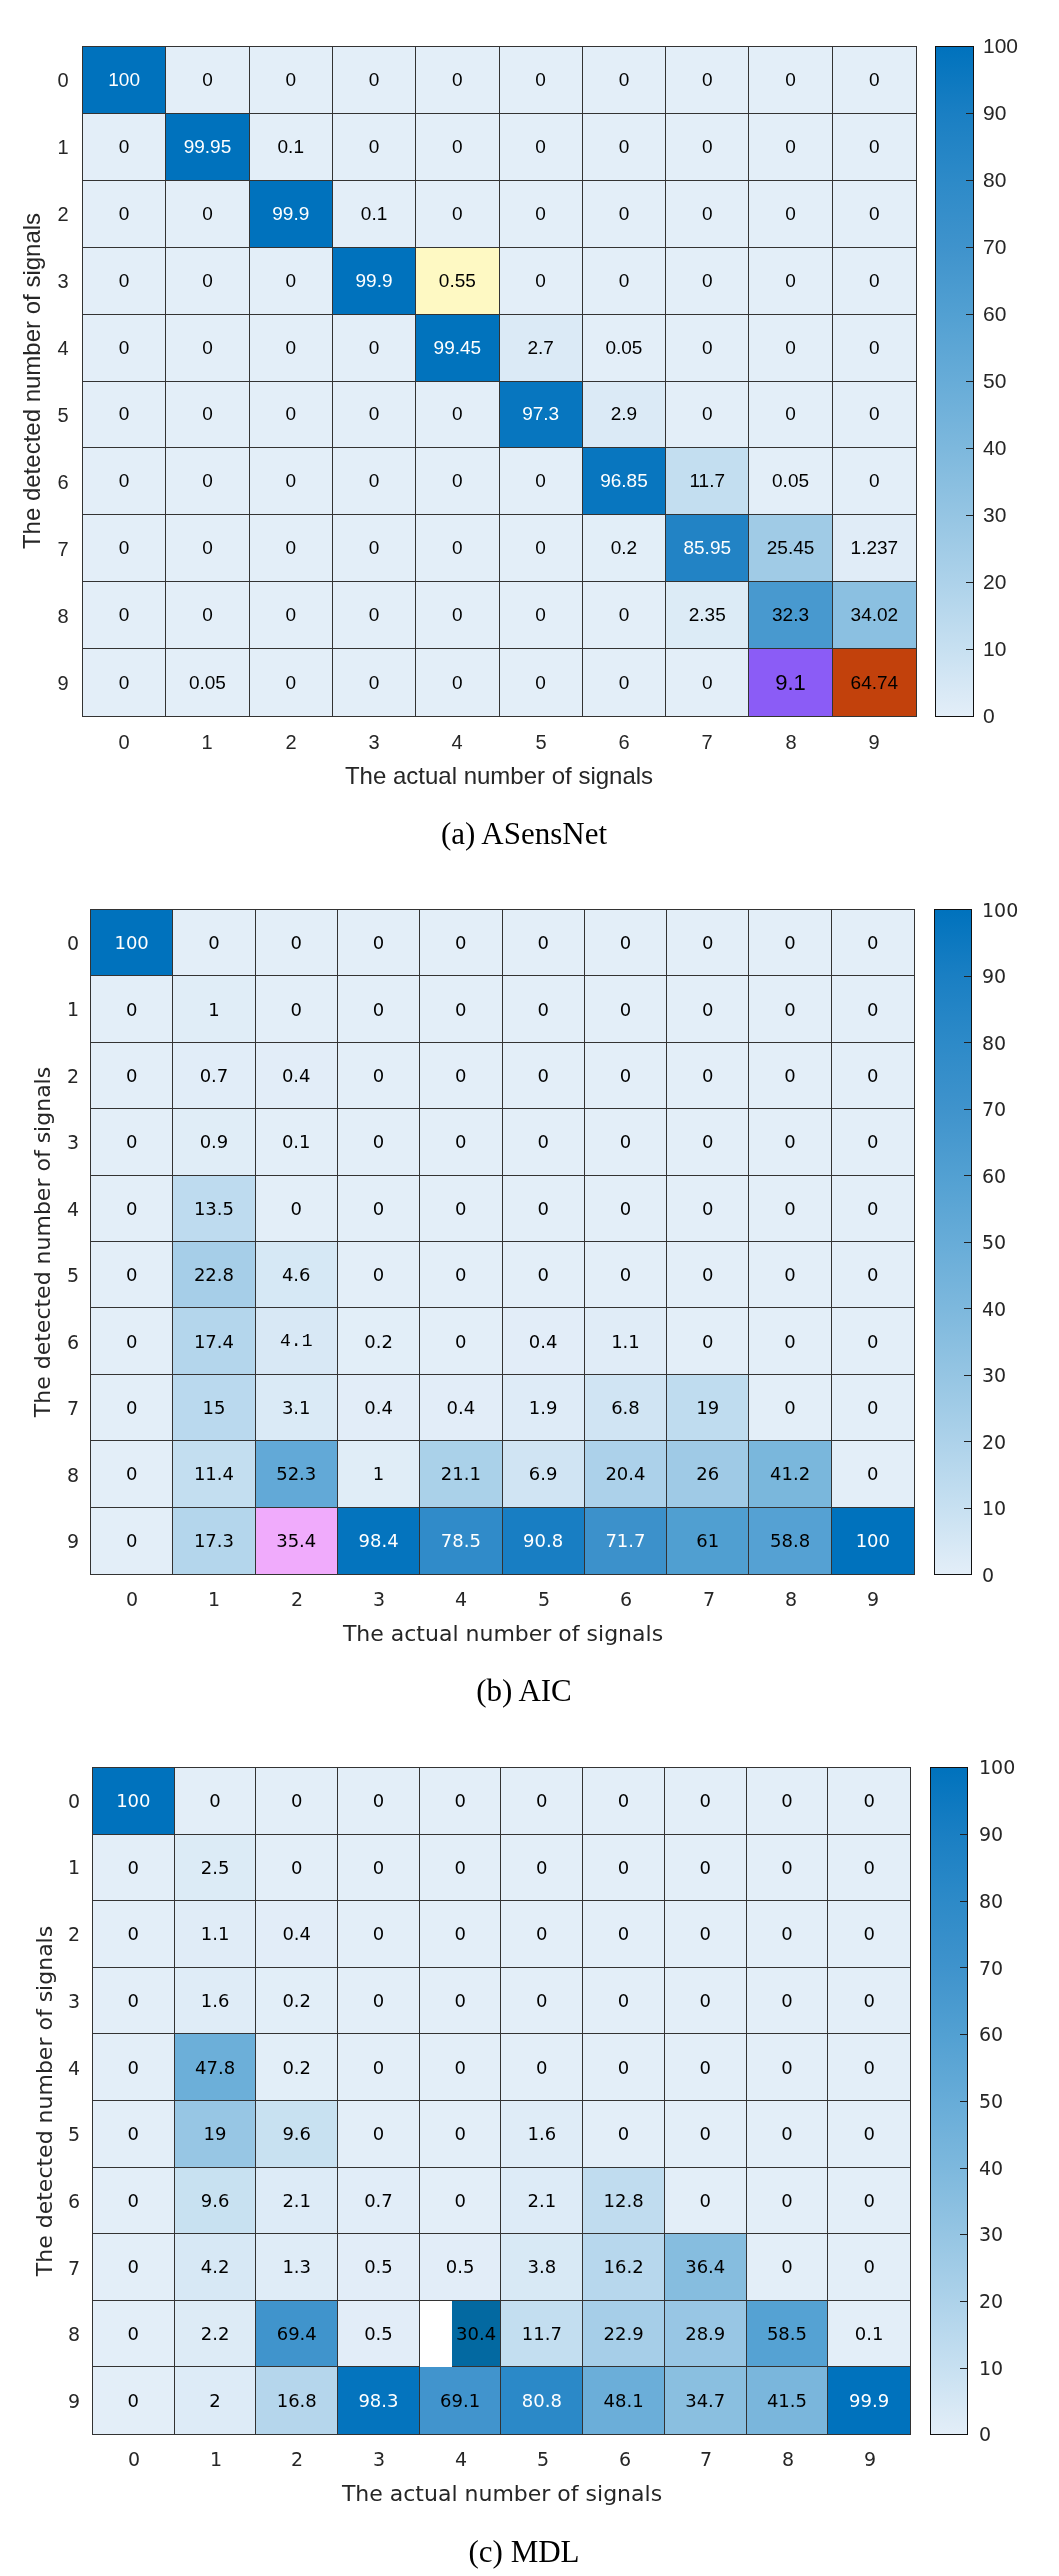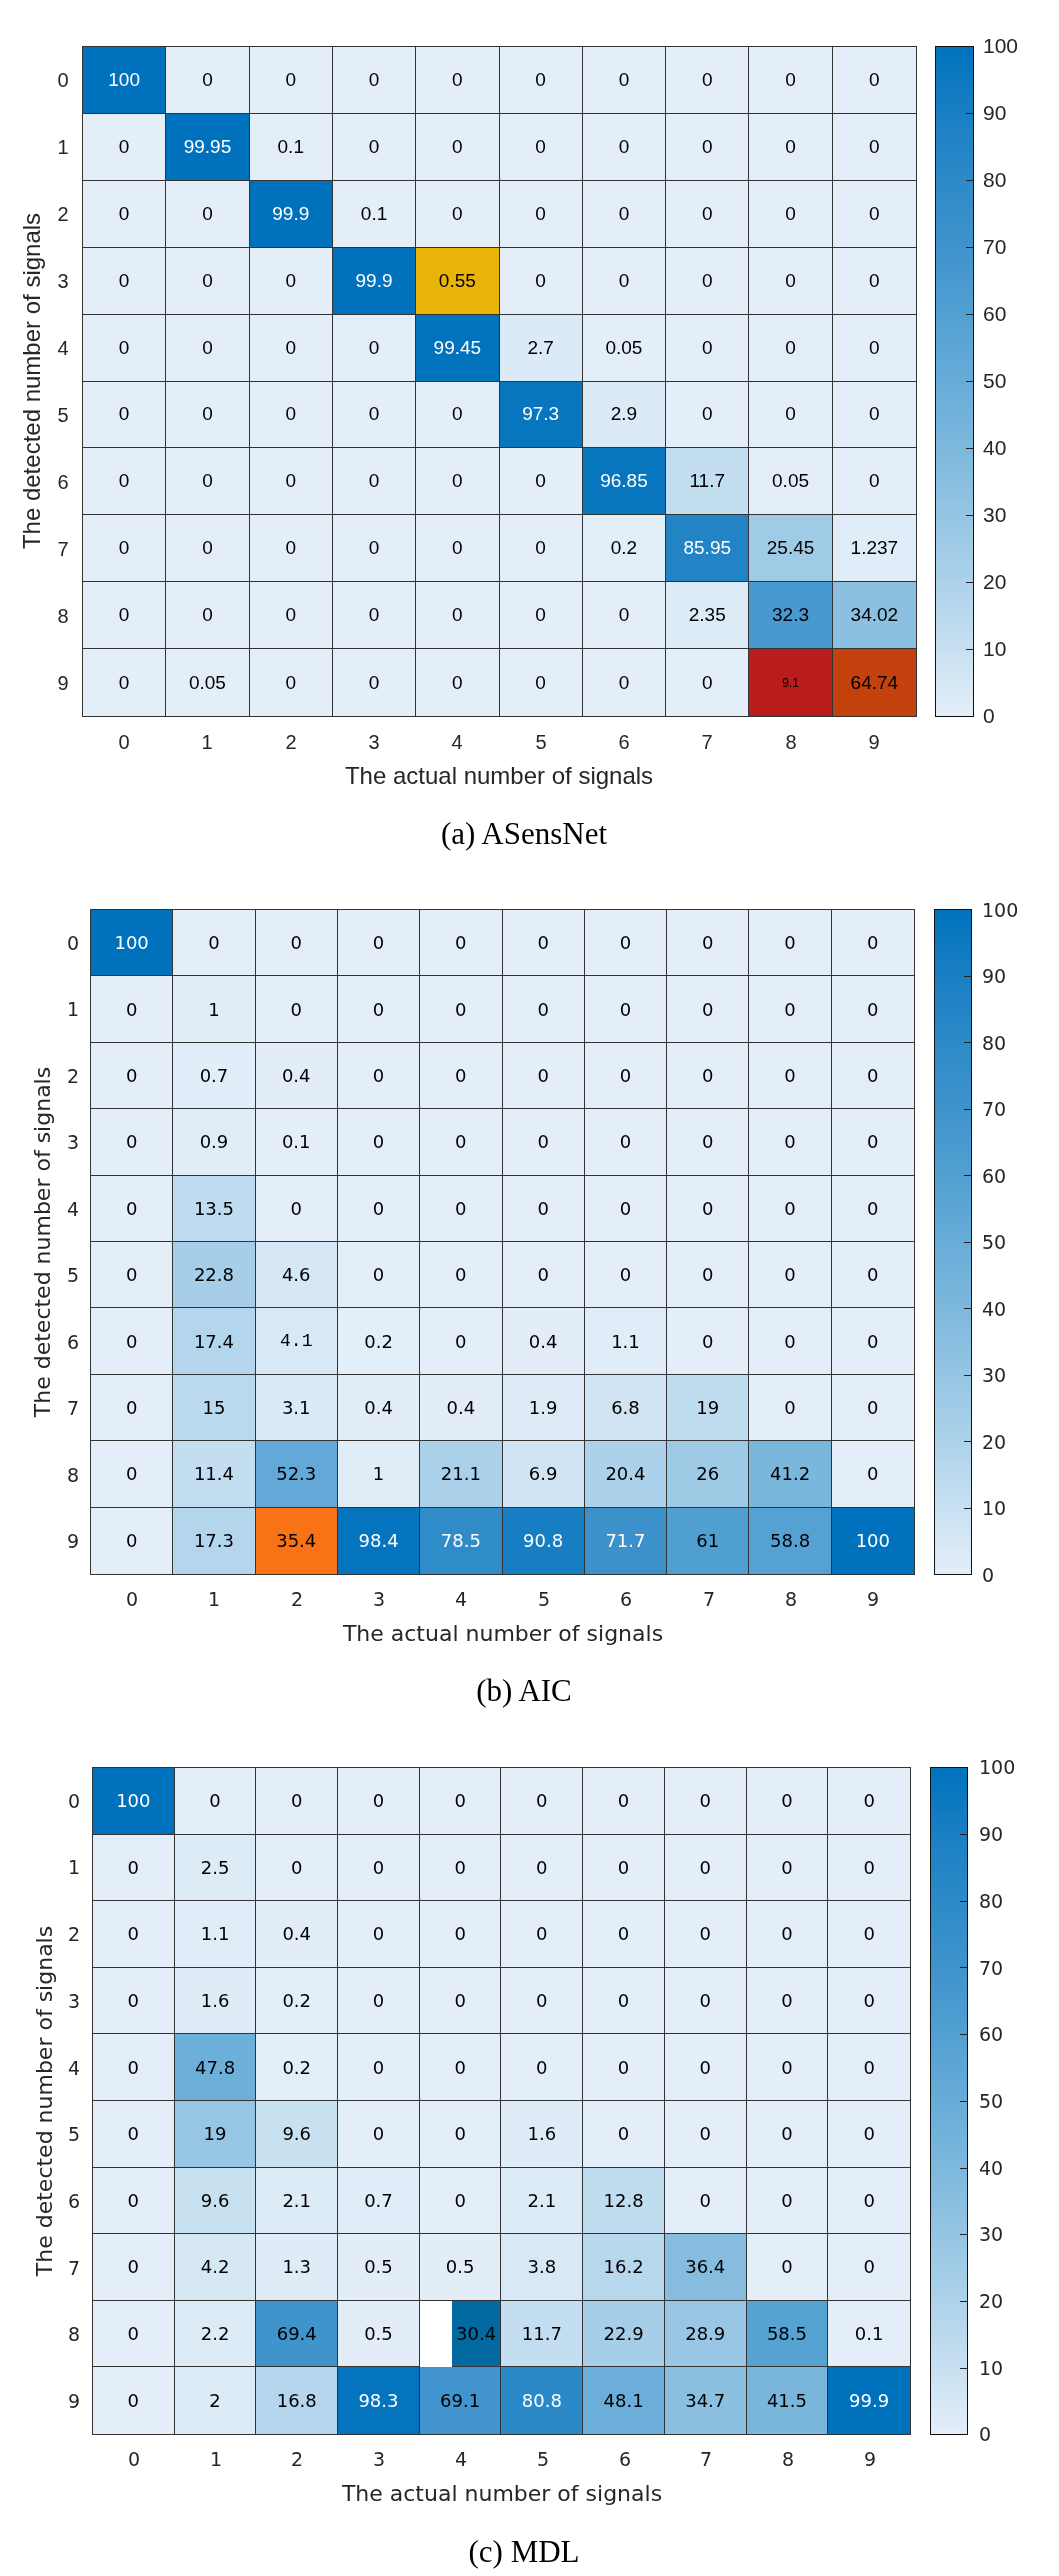--- a/index.html
+++ b/index.html
@@ -56,21 +56,21 @@
       <div class="cell" style="background: rgb(227, 238, 248); font-size: 19px;">0</div>
       <div class="cell" style="background: rgb(227, 238, 248); font-size: 19px;">0</div>
       <div class="cell" style="background: rgb(227, 238, 248); font-size: 19px;">0</div>
       <div class="cell" style="background: rgb(227, 238, 248); font-size: 19px;">0</div>
       <div class="cell" style="background: rgb(227, 238, 248); font-size: 19px;">0</div>
       <div class="cell last-col" style="background: rgb(227, 238, 248); font-size: 19px;">0</div>
       <div class="cell" style="background: rgb(227, 238, 248); font-size: 19px;">0</div>
       <div class="cell" style="background: rgb(227, 238, 248); font-size: 19px;">0</div>
       <div class="cell" style="background: rgb(227, 238, 248); font-size: 19px;">0</div>
       <div class="cell light" style="background: rgb(0, 114, 189); font-size: 19px;">99.9</div>
-      <div class="cell" style="background: #eab308; font-size: 19px;">0.55</div>
+      <div class="cell" style="background: #fef9c3; font-size: 19px;">0.55</div>
       <div class="cell" style="background: rgb(227, 238, 248); font-size: 19px;">0</div>
       <div class="cell" style="background: rgb(227, 238, 248); font-size: 19px;">0</div>
       <div class="cell" style="background: rgb(227, 238, 248); font-size: 19px;">0</div>
       <div class="cell" style="background: rgb(227, 238, 248); font-size: 19px;">0</div>
       <div class="cell last-col" style="background: rgb(227, 238, 248); font-size: 19px;">0</div>
       <div class="cell" style="background: rgb(227, 238, 248); font-size: 19px;">0</div>
       <div class="cell" style="background: rgb(227, 238, 248); font-size: 19px;">0</div>
       <div class="cell" style="background: rgb(227, 238, 248); font-size: 19px;">0</div>
       <div class="cell" style="background: rgb(227, 238, 248); font-size: 19px;">0</div>
       <div class="cell light" style="background: rgb(1, 115, 189); font-size: 19px;">99.45</div>
@@ -120,21 +120,21 @@
       <div class="cell" style="background: rgb(72, 153, 207); font-size: 19px;">32.3</div>
       <div class="cell last-col" style="background: rgb(139, 192, 225); font-size: 19px;">34.02</div>
       <div class="cell last-row" style="background: rgb(227, 238, 248); font-size: 19px;">0</div>
       <div class="cell last-row" style="background: rgb(227, 238, 248); font-size: 19px;">0.05</div>
       <div class="cell last-row" style="background: rgb(227, 238, 248); font-size: 19px;">0</div>
       <div class="cell last-row" style="background: rgb(227, 238, 248); font-size: 19px;">0</div>
       <div class="cell last-row" style="background: rgb(227, 238, 248); font-size: 19px;">0</div>
       <div class="cell last-row" style="background: rgb(227, 238, 248); font-size: 19px;">0</div>
       <div class="cell last-row" style="background: rgb(227, 238, 248); font-size: 19px;">0</div>
       <div class="cell last-row" style="background: rgb(227, 238, 248); font-size: 19px;">0</div>
-      <div class="cell last-row" style="background: #b91c1c; font-size: 12px;">9.1</div>
+      <div class="cell last-row" style="background: #8b5cf6; font-size: 22px;">9.1</div>
       <div class="cell last-col last-row" style="background: #c2410c; font-size: 19px;">64.74</div>
     </div>
     <div class="rowtick" style="left: 63px; top: 80px; font-size: 20px;">0</div>
     <div class="rowtick" style="left: 63px; top: 147px; font-size: 20px;">1</div>
     <div class="rowtick" style="left: 63px; top: 214px; font-size: 20px;">2</div>
     <div class="rowtick" style="left: 63px; top: 281px; font-size: 20px;">3</div>
     <div class="rowtick" style="left: 63px; top: 348px; font-size: 20px;">4</div>
     <div class="rowtick" style="left: 63px; top: 415px; font-size: 20px;">5</div>
     <div class="rowtick" style="left: 63px; top: 482px; font-size: 20px;">6</div>
     <div class="rowtick" style="left: 63px; top: 549px; font-size: 20px;">7</div>
@@ -264,21 +264,21 @@
       <div class="cell" style="background: rgb(98, 169, 215); font-size: 18px;">52.3</div>
       <div class="cell" style="background: rgb(224, 237, 247); font-size: 18px;">1</div>
       <div class="cell" style="background: rgb(170, 209, 233); font-size: 18px;">21.1</div>
       <div class="cell" style="background: rgb(208, 228, 243); font-size: 18px;">6.9</div>
       <div class="cell" style="background: rgb(172, 209, 234); font-size: 18px;">20.4</div>
       <div class="cell" style="background: rgb(159, 202, 230); font-size: 18px;">26</div>
       <div class="cell" style="background: rgb(122, 183, 220); font-size: 18px;">41.2</div>
       <div class="cell last-col" style="background: rgb(227, 238, 248); font-size: 18px;">0</div>
       <div class="cell last-row" style="background: rgb(227, 238, 248); font-size: 18px;">0</div>
       <div class="cell last-row" style="background: rgb(180, 214, 236); font-size: 18px;">17.3</div>
-      <div class="cell last-row" style="background: #f97316; font-size: 18px;">35.4</div>
+      <div class="cell last-row" style="background: #f0abfc; font-size: 18px;">35.4</div>
       <div class="cell last-row light" style="background: rgb(4, 116, 190); font-size: 18px;">98.4</div>
       <div class="cell last-row light" style="background: rgb(48, 139, 201); font-size: 18px;">78.5</div>
       <div class="cell last-row light" style="background: rgb(24, 126, 195); font-size: 18px;">90.8</div>
       <div class="cell last-row light" style="background: rgb(60, 145, 203); font-size: 18px;">71.7</div>
       <div class="cell last-row" style="background: rgb(80, 159, 209); font-size: 18px;">61</div>
       <div class="cell last-row" style="background: rgb(85, 161, 211); font-size: 18px;">58.8</div>
       <div class="cell last-col last-row light" style="background: rgb(0, 114, 189); font-size: 18px;">100</div>
     </div>
     <div class="rowtick" style="left: 73px; top: 943px; font-size: 19px;">0</div>
     <div class="rowtick" style="left: 73px; top: 1009px; font-size: 19px;">1</div>

